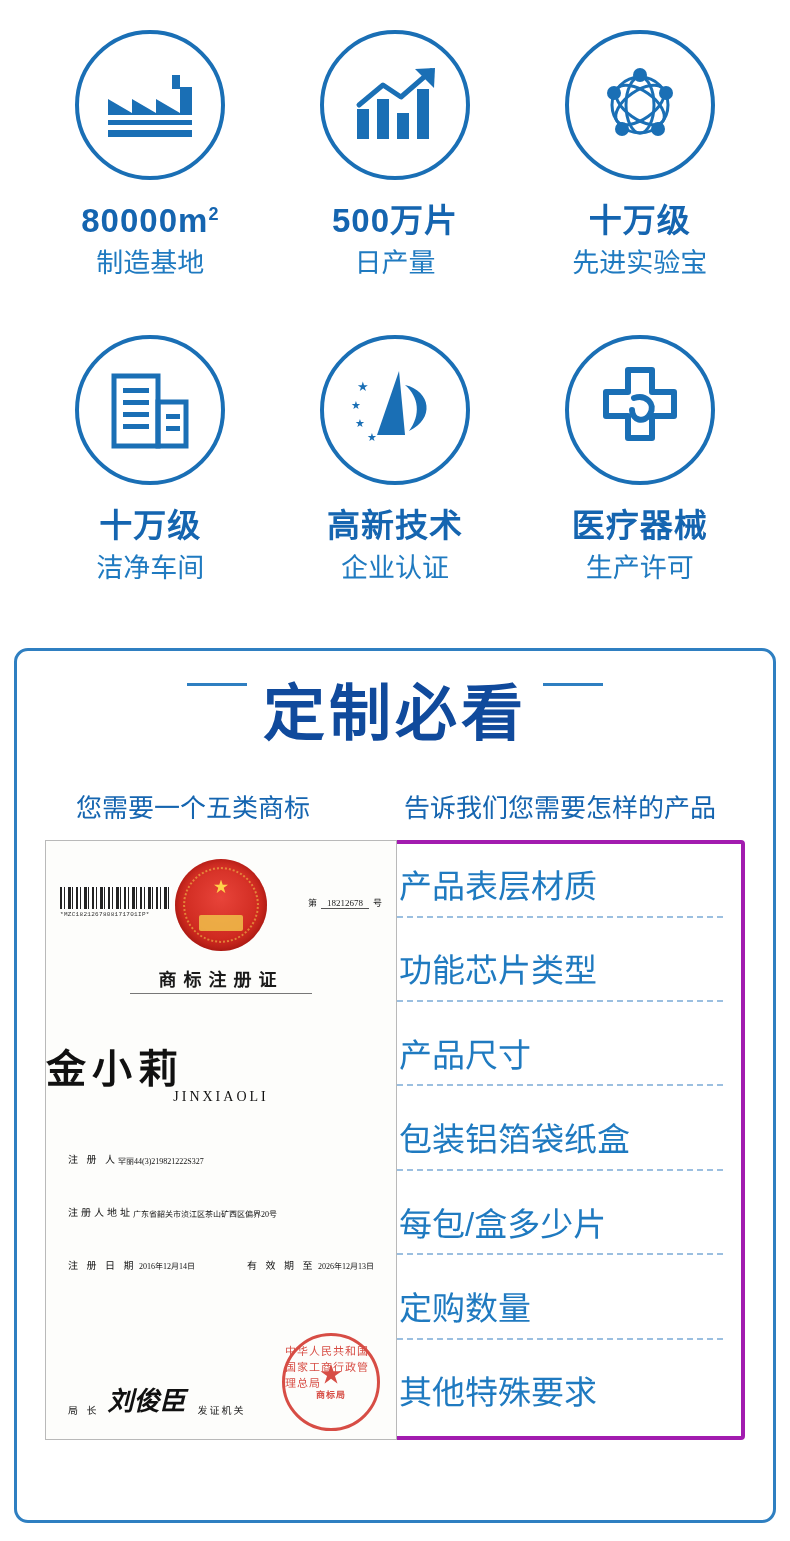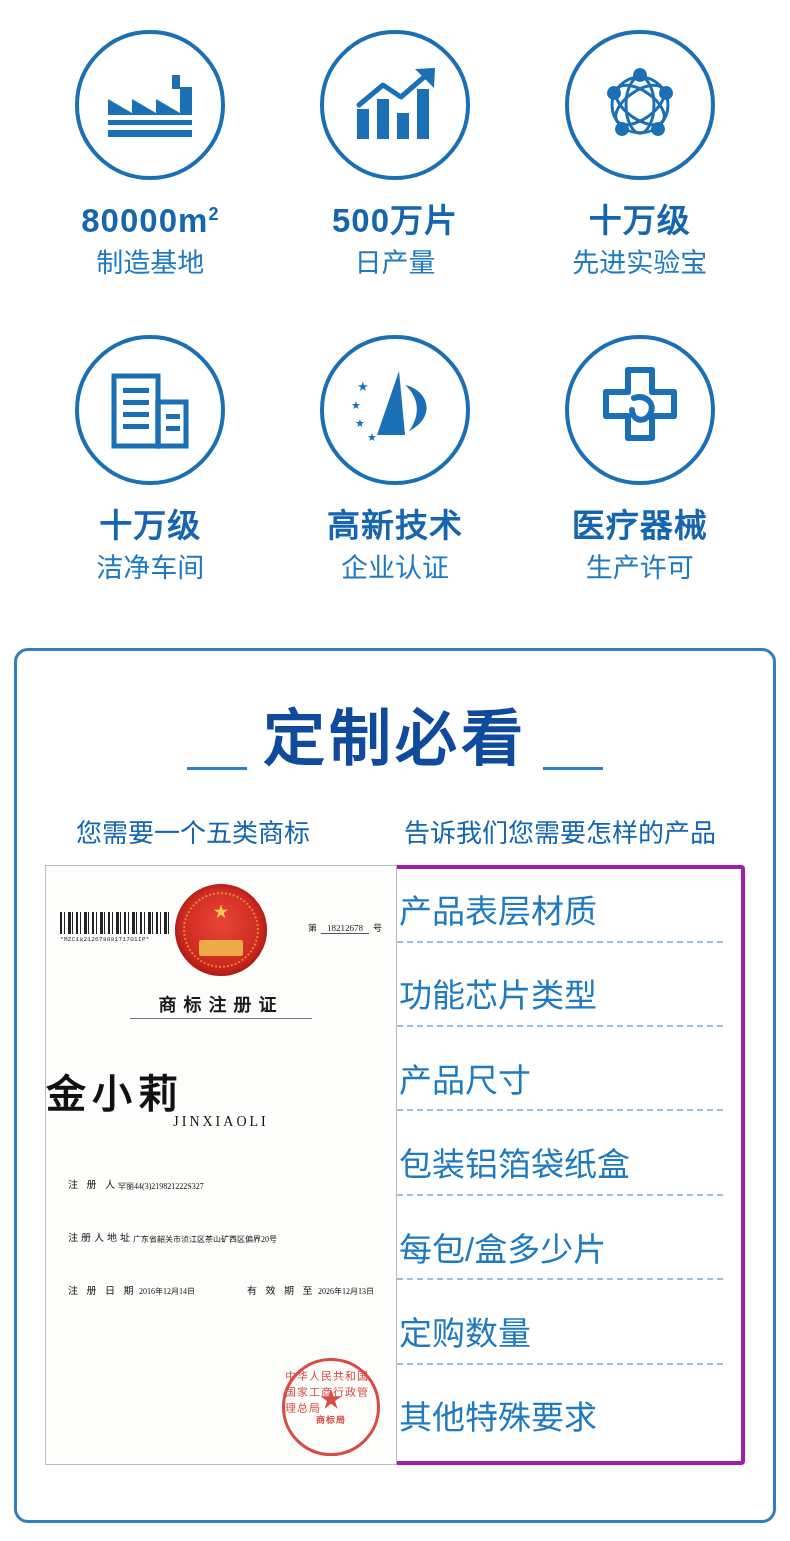--- a/index.html
+++ b/index.html
@@ -76,23 +76,23 @@
     top: 648px;
     width: 762px;
     height: 875px;
     border: 3px solid #2f7fc1;
     border-radius: 14px;
     box-sizing: border-box;
     background: #ffffff;
   }
   .custom-head {
     display: flex;
-    align-items: flex-end;
+    align-items: flex-start;
     justify-content: center;
-    margin-top: 57px;
+    margin-top: 32px;
     gap: 16px;
   }
   .head-rule {
     height: 3px;
     width: 60px;
     background: #2f7fc1;
   }
   .custom-title {
     font-size: 62px;
     font-weight: bold;
@@ -515,20 +515,25 @@
                 <span class="cert-label">注 册 日 期</span>
                 <span class="cert-value">2016年12月14日</span>
               </span>
               <span>
                 <span class="cert-label">有 效 期 至</span>
                 <span class="cert-value">2026年12月13日</span>
               </span>
             </div>
           </div>
 
+          <div class="cert-sign">
+            <span class="sign-label">局    长</span>
+            <span class="sign-name">刘俊臣</span>
+            <span class="sign-org">发证机关</span>
+          </div>
 
           <div class="seal">
             <span class="seal-arc">中华人民共和国国家工商行政管理总局</span>
             <span class="seal-star">★</span>
             <span class="seal-text">商标局</span>
           </div>
         </div>
       </div>
 
       <div class="col-right">

